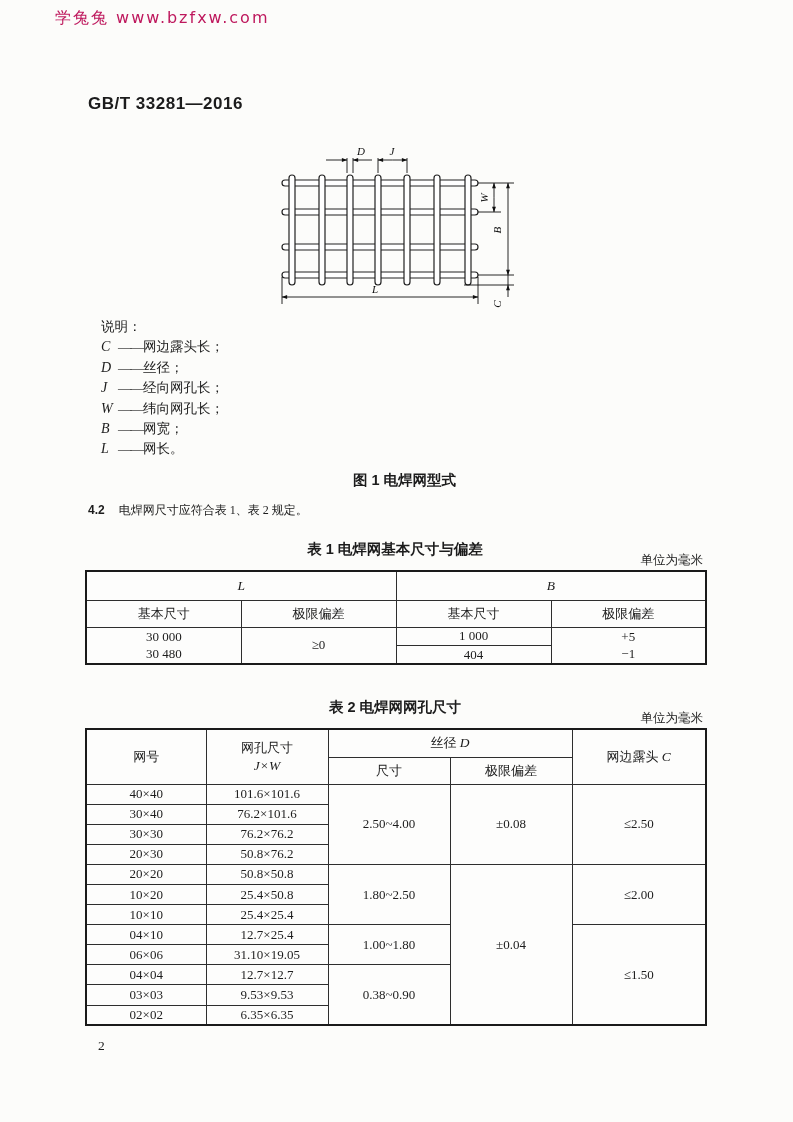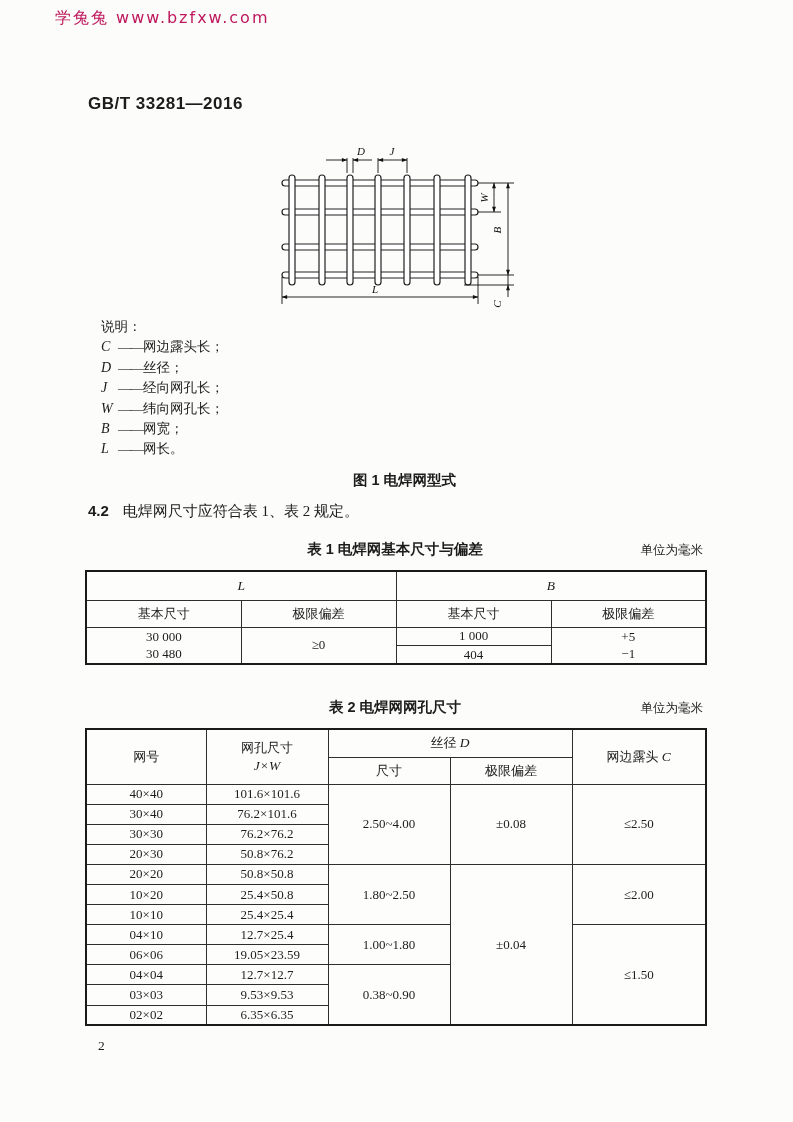--- a/index.html
+++ b/index.html
@@ -19,29 +19,29 @@
     font-family:"Liberation Sans","DejaVu Sans",sans-serif;letter-spacing:.5px;
   }
   .legend{left:101px;top:317px;font-size:13.5px;line-height:20.4px;}
   .legend .sym{display:inline-block;width:17px;font-style:italic;font-size:14px;}
   .legend .dash{letter-spacing:-1px;}
   .fig-caption{
     left:8px;top:471px;width:100%;text-align:center;
     font-weight:bold;font-size:14.5px;
     font-family:"Liberation Sans","DejaVu Sans",sans-serif;
   }
-  .clause{left:88px;top:502px;font-size:15px;}
+  .clause{left:88px;top:502px;font-size:12px;}
   .clause .num{font-weight:bold;font-family:"Liberation Sans","DejaVu Sans",sans-serif;margin-right:14px;}
   .tbl-bar{left:85px;width:620px;height:20px;}
   .tbl-bar .cap{
     position:absolute;left:0;right:0;text-align:center;
     font-weight:bold;font-size:14.5px;
     font-family:"Liberation Sans","DejaVu Sans",sans-serif;
   }
-  .tbl-bar .unit{position:absolute;right:2px;top:2px;font-size:12.5px;}
+  .tbl-bar .unit{position:absolute;right:2px;top:12px;font-size:12.5px;}
   table{border-collapse:collapse;table-layout:fixed;}
   .tbl{position:absolute;border:2px solid #1a1a1a;background:#fdfdfc;}
   .tbl td{
     border:1px solid #2e2e2e;text-align:center;vertical-align:middle;
     font-size:13px;padding:0;overflow:hidden;
   }
   .tbl .it{font-style:italic;font-size:13.5px;}
   .two-line span{display:block;line-height:17.5px;}
   #table1{left:85px;top:570px;width:620px;}
   #table1 tr.h1{height:29px;} #table1 tr.h2{height:27px;} #table1 tr.d{height:18.5px;}
@@ -264,21 +264,21 @@
     <td>25.4×25.4</td>
   </tr>
   <tr class="r">
     <td>04×10</td>
     <td>12.7×25.4</td>
     <td rowspan="2">1.00~1.80</td>
     <td rowspan="5">≤1.50</td>
   </tr>
   <tr class="r">
     <td>06×06</td>
-    <td>19.05×23.59</td>
+    <td>31.10×19.05</td>
   </tr>
   <tr class="r">
     <td>04×04</td>
     <td>12.7×12.7</td>
     <td rowspan="3">0.38~0.90</td>
   </tr>
   <tr class="r">
     <td>03×03</td>
     <td>9.53×9.53</td>
   </tr>

